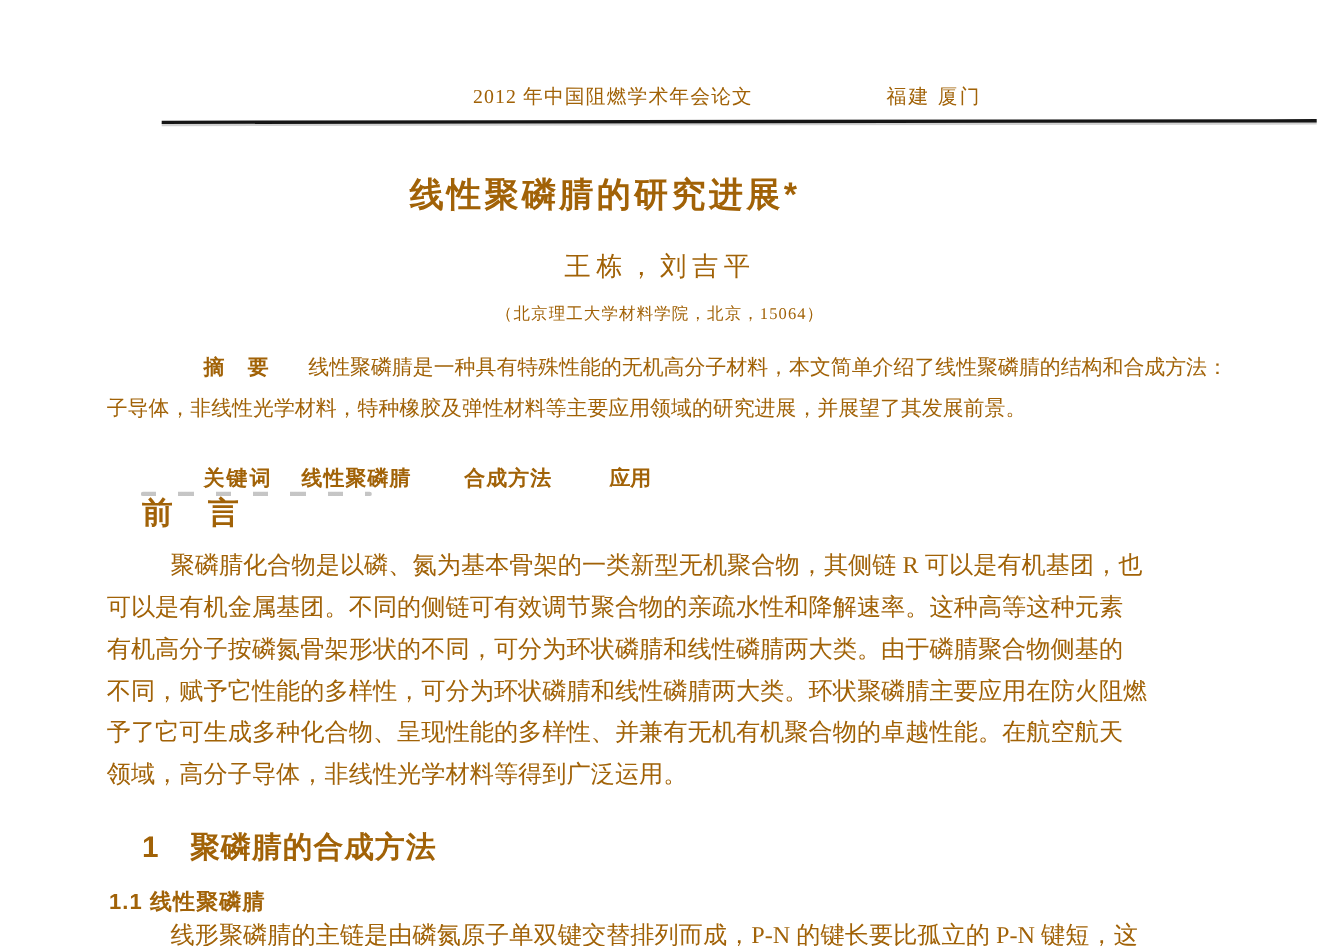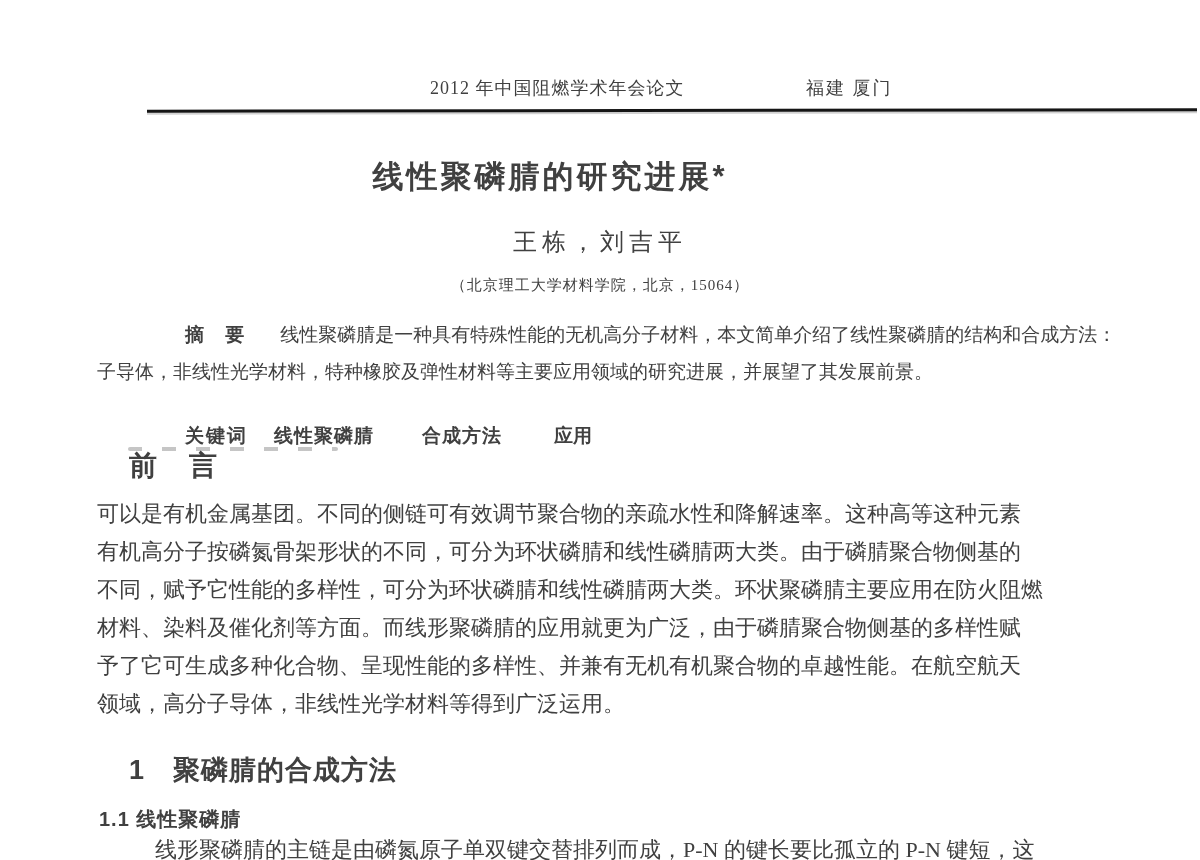--- a/index.html
+++ b/index.html
@@ -1,21 +1,21 @@
 <!DOCTYPE html>
 <html lang="zh"><head>
 <meta charset="utf-8">
 <style>
   html,body{margin:0;padding:0;background:#e8e8e8;}
   .page{
     position:relative;
     width:1200px;height:860px;
     background:#ffffff;
     overflow:hidden;
-    color:#404040;
+    color:#a16207;
     font-family:"Liberation Serif","DejaVu Serif",serif;
     -webkit-font-smoothing:antialiased;
   }
   .abs{position:absolute;}
   .nowrap{white-space:nowrap;}
   .sans{font-family:"Liberation Sans","DejaVu Sans",sans-serif;}
 
   .hdr-conf{left:430px;top:76px;font-size:18px;letter-spacing:1px;}
   .hdr-loc{left:806px;top:76px;font-size:18px;letter-spacing:2px;text-align:right;}
   .hdr-rule{
@@ -93,24 +93,24 @@
   </div>
 
   <div class="abs keywords">
     <span class="kw-label">关键词</span><span class="kw-item1">线性聚磷腈</span><span class="kw-item2">合成方法</span><span>应用</span>
   </div>
 
   <div class="abs noise"></div>
 
   <div class="abs h-foreword sans nowrap">前　言</div>
   <div class="abs intro">
+    <div class="bline indent">聚磷腈化合物是以磷、氮为基本骨架的一类新型无机聚合物，其侧链 R 可以是有机基团，也</div>
     <div class="bline">可以是有机金属基团。不同的侧链可有效调节聚合物的亲疏水性和降解速率。这种高等这种元素</div>
     <div class="bline">有机高分子按磷氮骨架形状的不同，可分为环状磷腈和线性磷腈两大类。由于磷腈聚合物侧基的</div>
     <div class="bline">不同，赋予它性能的多样性，可分为环状磷腈和线性磷腈两大类。环状聚磷腈主要应用在防火阻燃</div>
-    <div class="bline">材料、染料及催化剂等方面。而线形聚磷腈的应用就更为广泛，由于磷腈聚合物侧基的多样性赋</div>
     <div class="bline">予了它可生成多种化合物、呈现性能的多样性、并兼有无机有机聚合物的卓越性能。在航空航天</div>
     <div class="bline">领域，高分子导体，非线性光学材料等得到广泛运用。</div>
   </div>
 
   <div class="abs h-sec1 sans nowrap">1　聚磷腈的合成方法</div>
   <div class="abs h-sub11 sans nowrap">1.1 线性聚磷腈</div>
   <div class="abs lastpara">
     <div class="bline indent">线形聚磷腈的主链是由磷氮原子单双键交替排列而成，P-N 的键长要比孤立的 P-N 键短，这</div>
   </div>
 

